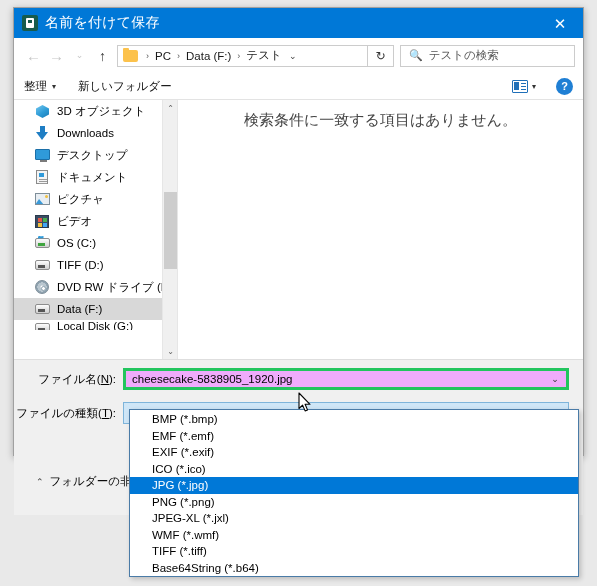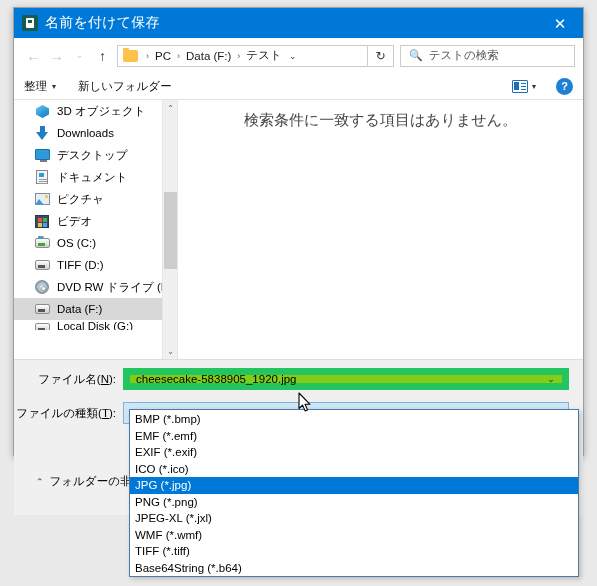--- a/index.html
+++ b/index.html
@@ -199,21 +199,21 @@
 
   
   .form-area{background:#f0f0f0;padding:8px 0 0 0;height:155px;box-sizing:border-box;position:relative;}
   .frow{display:flex;align-items:center;height:22px;margin-bottom:12px;}
   .flabel{
     width:109px;text-align:right;padding-right:7px;font-size:11.5px;color:#000;
     box-sizing:border-box;flex:none;
   }
   .flabel u{text-decoration:underline;}
   .finput{
-    width:446px;height:22px;border:7px solid #22c55e;background:#84cc16;
+    width:446px;height:22px;border:3px solid #22c55e;background:#f0abfc;
     display:flex;align-items:center;box-sizing:border-box;flex:none;
   }
   .finput .val{font-size:11.5px;color:#000;padding-left:6px;flex:1;
     white-space:nowrap;overflow:hidden;}
   .finput .chev{width:22px;text-align:center;font-size:9px;color:#333;flex:none;}
   .finput.combo-open{
     background:#cfe6f7;border:1px solid #7eb4da;
   }
   .hide-folders{
     position:absolute;left:22px;bottom:26px;display:flex;align-items:center;
@@ -223,21 +223,21 @@
 
   
   .dropdown{
     position:absolute;left:129px;top:409px;width:450px;
     background:#ffffff;border:1px solid #4a7ba7;
     box-shadow:2px 2px 5px rgba(0,0,0,.2);
     box-sizing:border-box;z-index:50;
     padding-top:1px;
   }
   .dd-item{
-    height:16.5px;line-height:16.5px;padding-left:5px;
+    height:16.5px;line-height:16.5px;padding-left:22px;
     font-size:11.5px;color:#000;white-space:nowrap;
   }
   .dd-item.sel{background:#0078d7;color:#ffffff;}
 
   
   .cursor{position:absolute;left:298px;top:392px;z-index:99;}
 </style>
 </head>
 <body>
 

